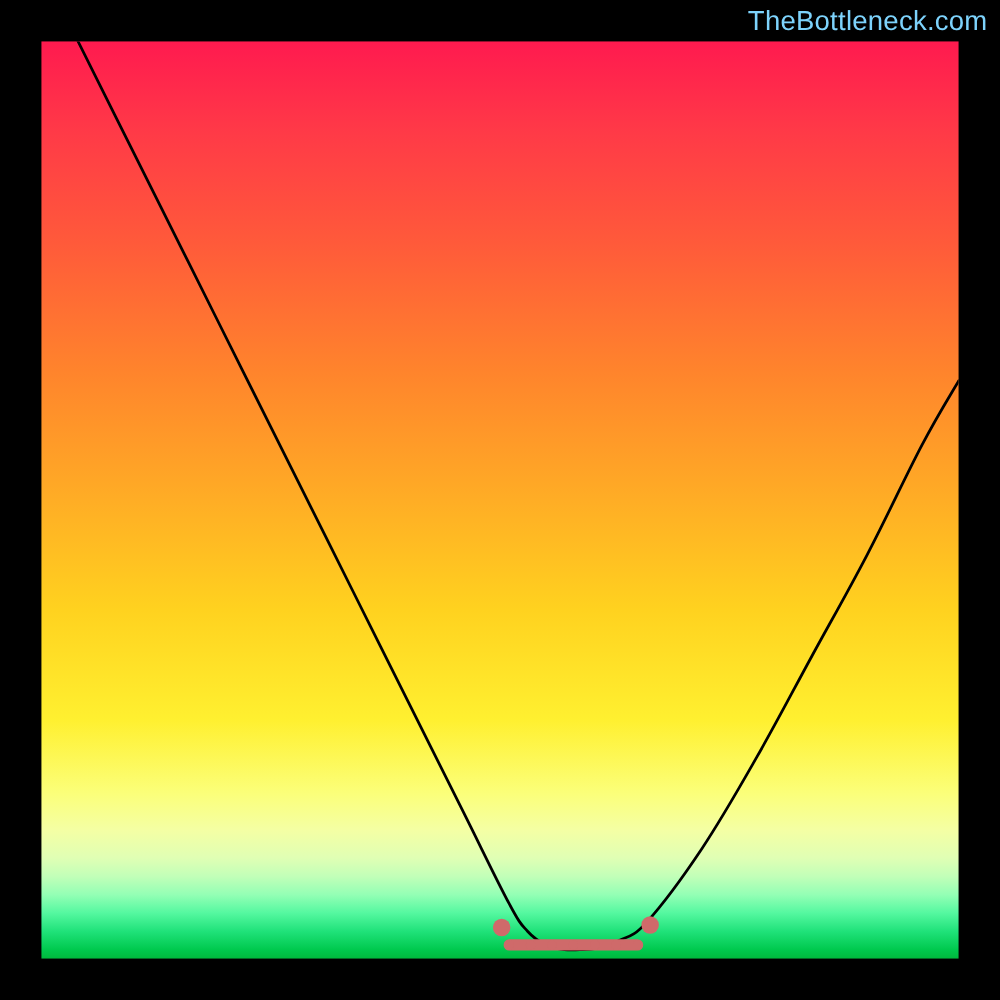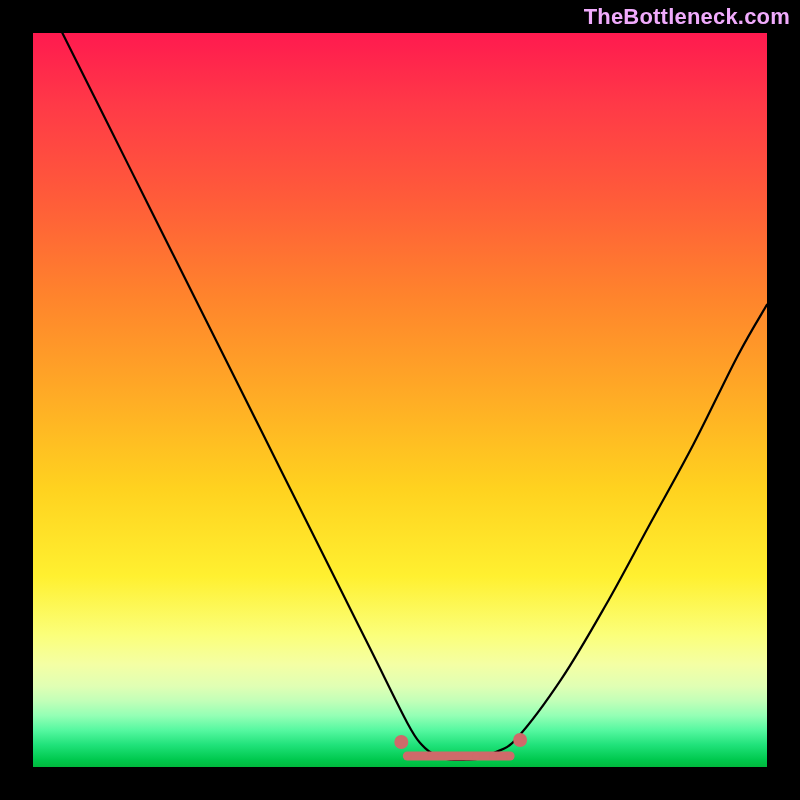--- a/index.html
+++ b/index.html
@@ -14,24 +14,24 @@
   .frame {
     position: relative;
     width: 800px;
     height: 800px;
     background: #000;
   }
   .watermark {
     position: absolute;
     top: 4px;
     right: 10px;
-    color: #f0abfc;
+    color: #7dd3fc;
     font-size: 22px;
     letter-spacing: 0.2px;
-    font-weight: 700;
+    font-weight: 400;
     z-index: 5;
   }
   .plot-rect {
     position: absolute;
     left: 33px;
     top: 33px;
     width: 734px;
     height: 734px;
     overflow: hidden;
   }

